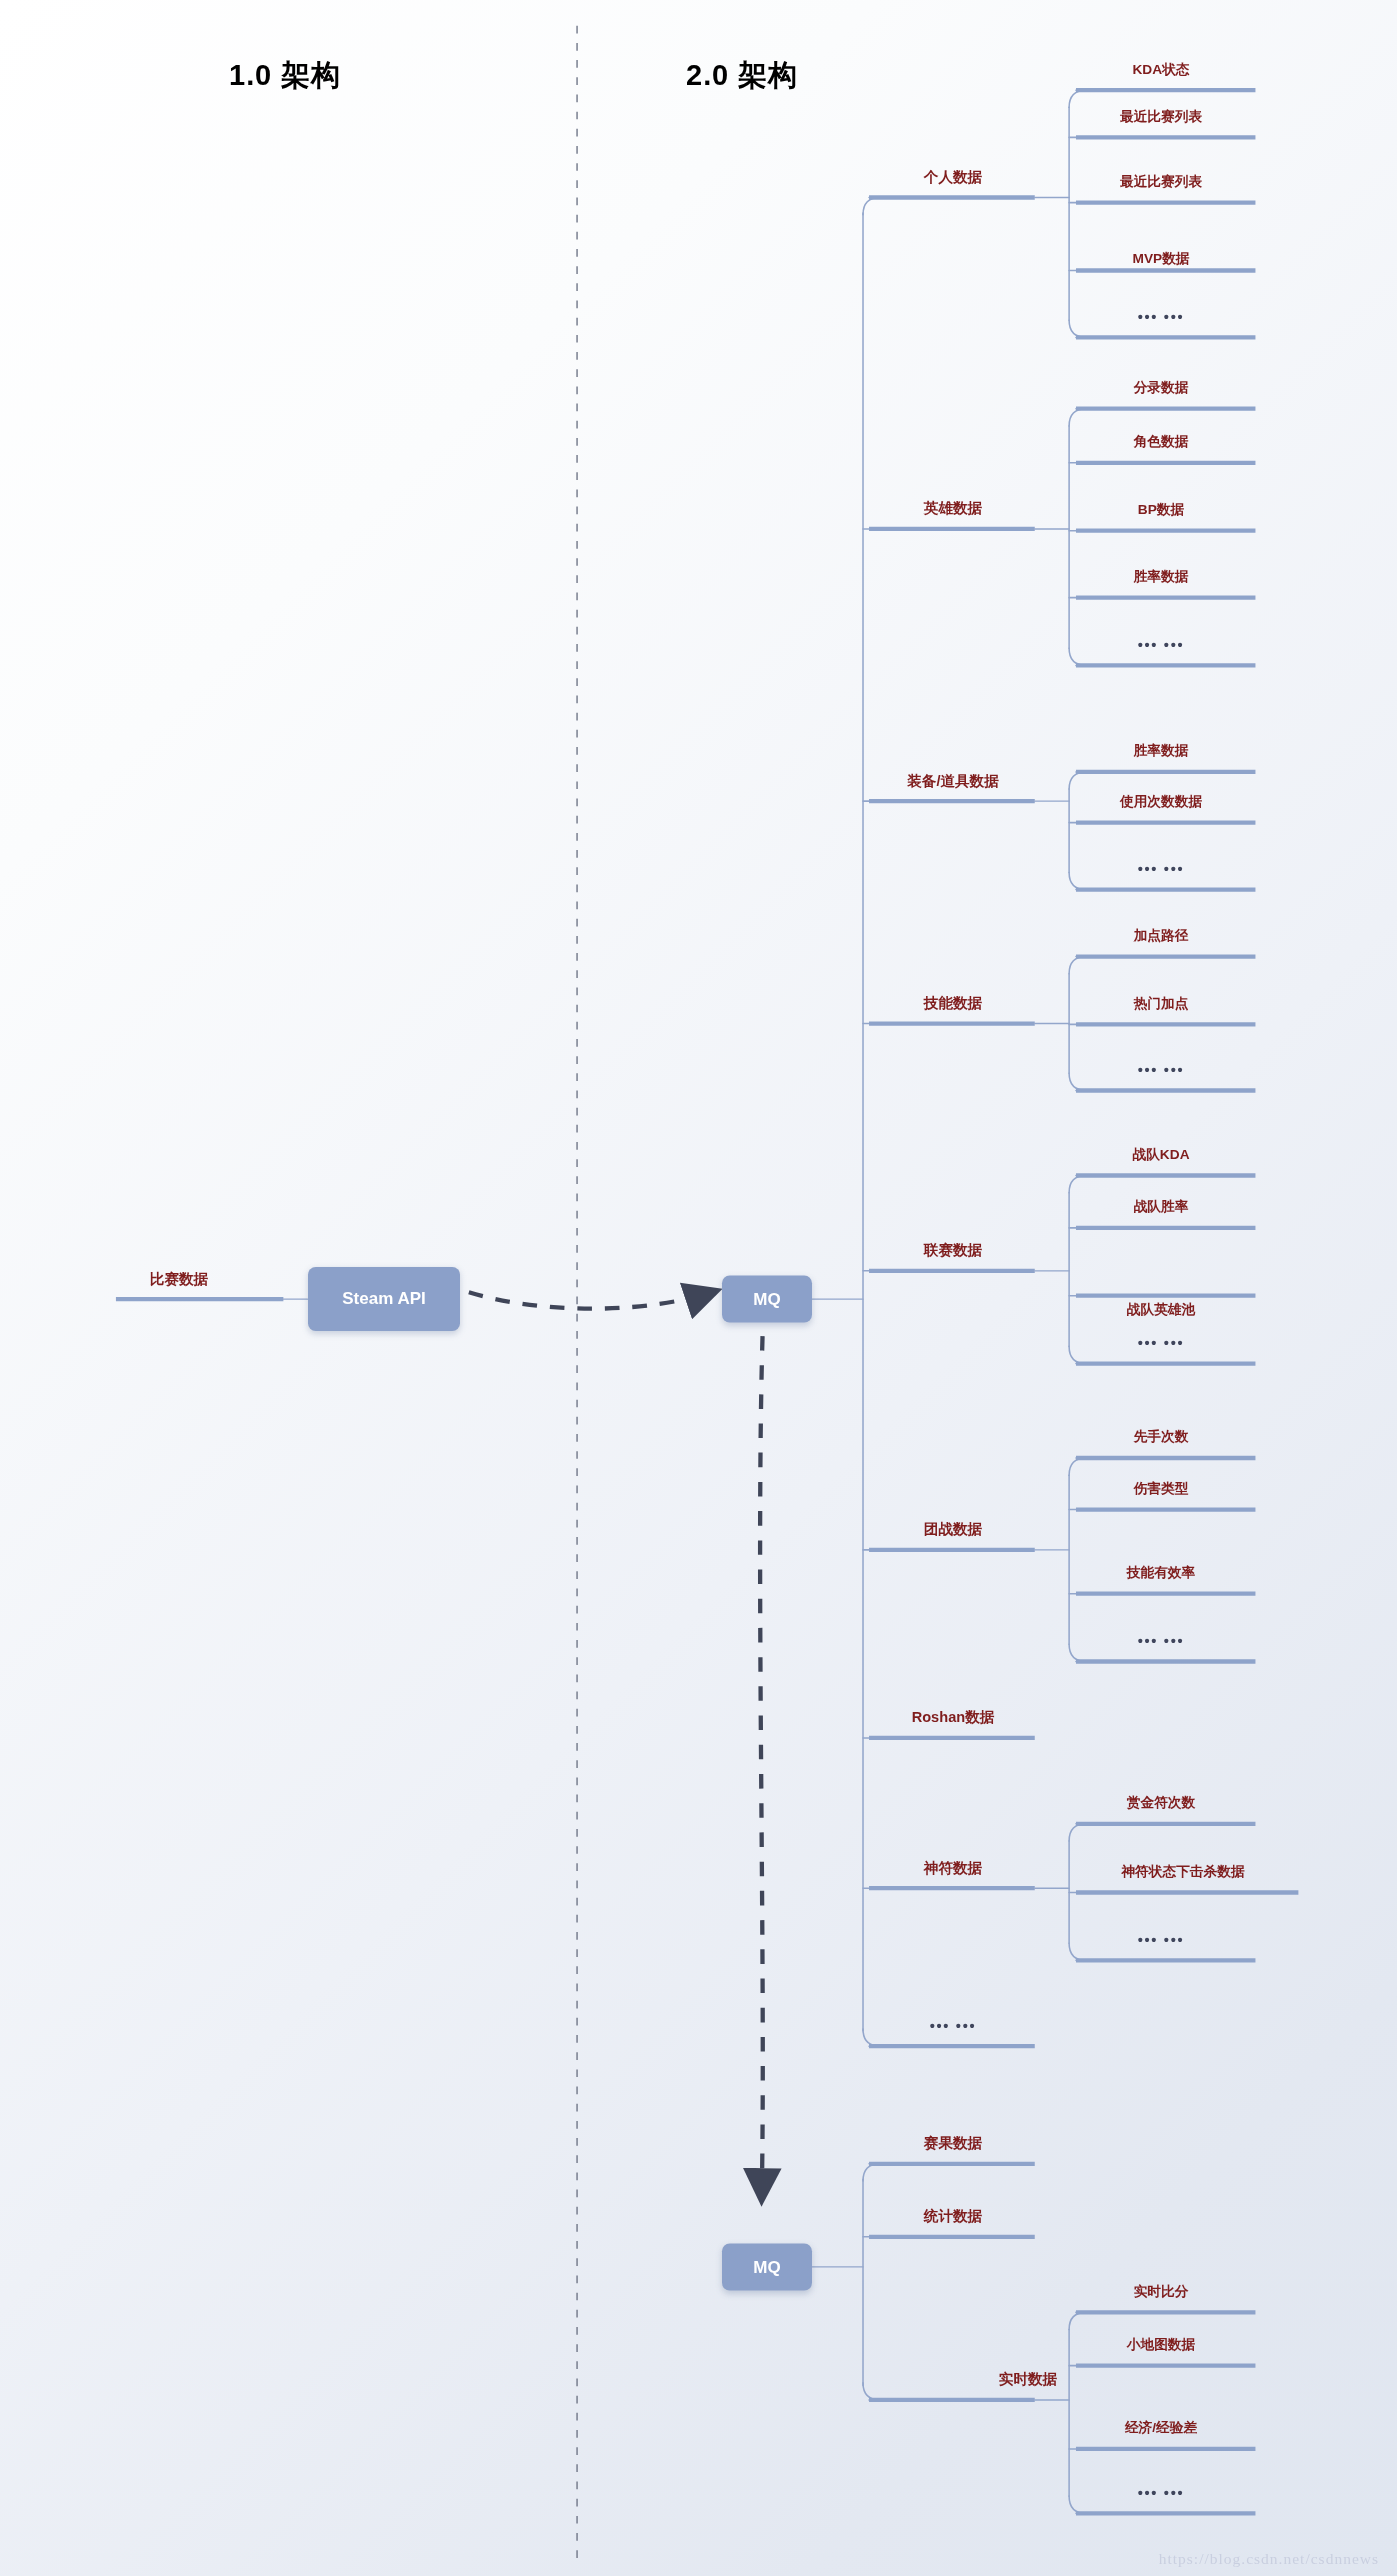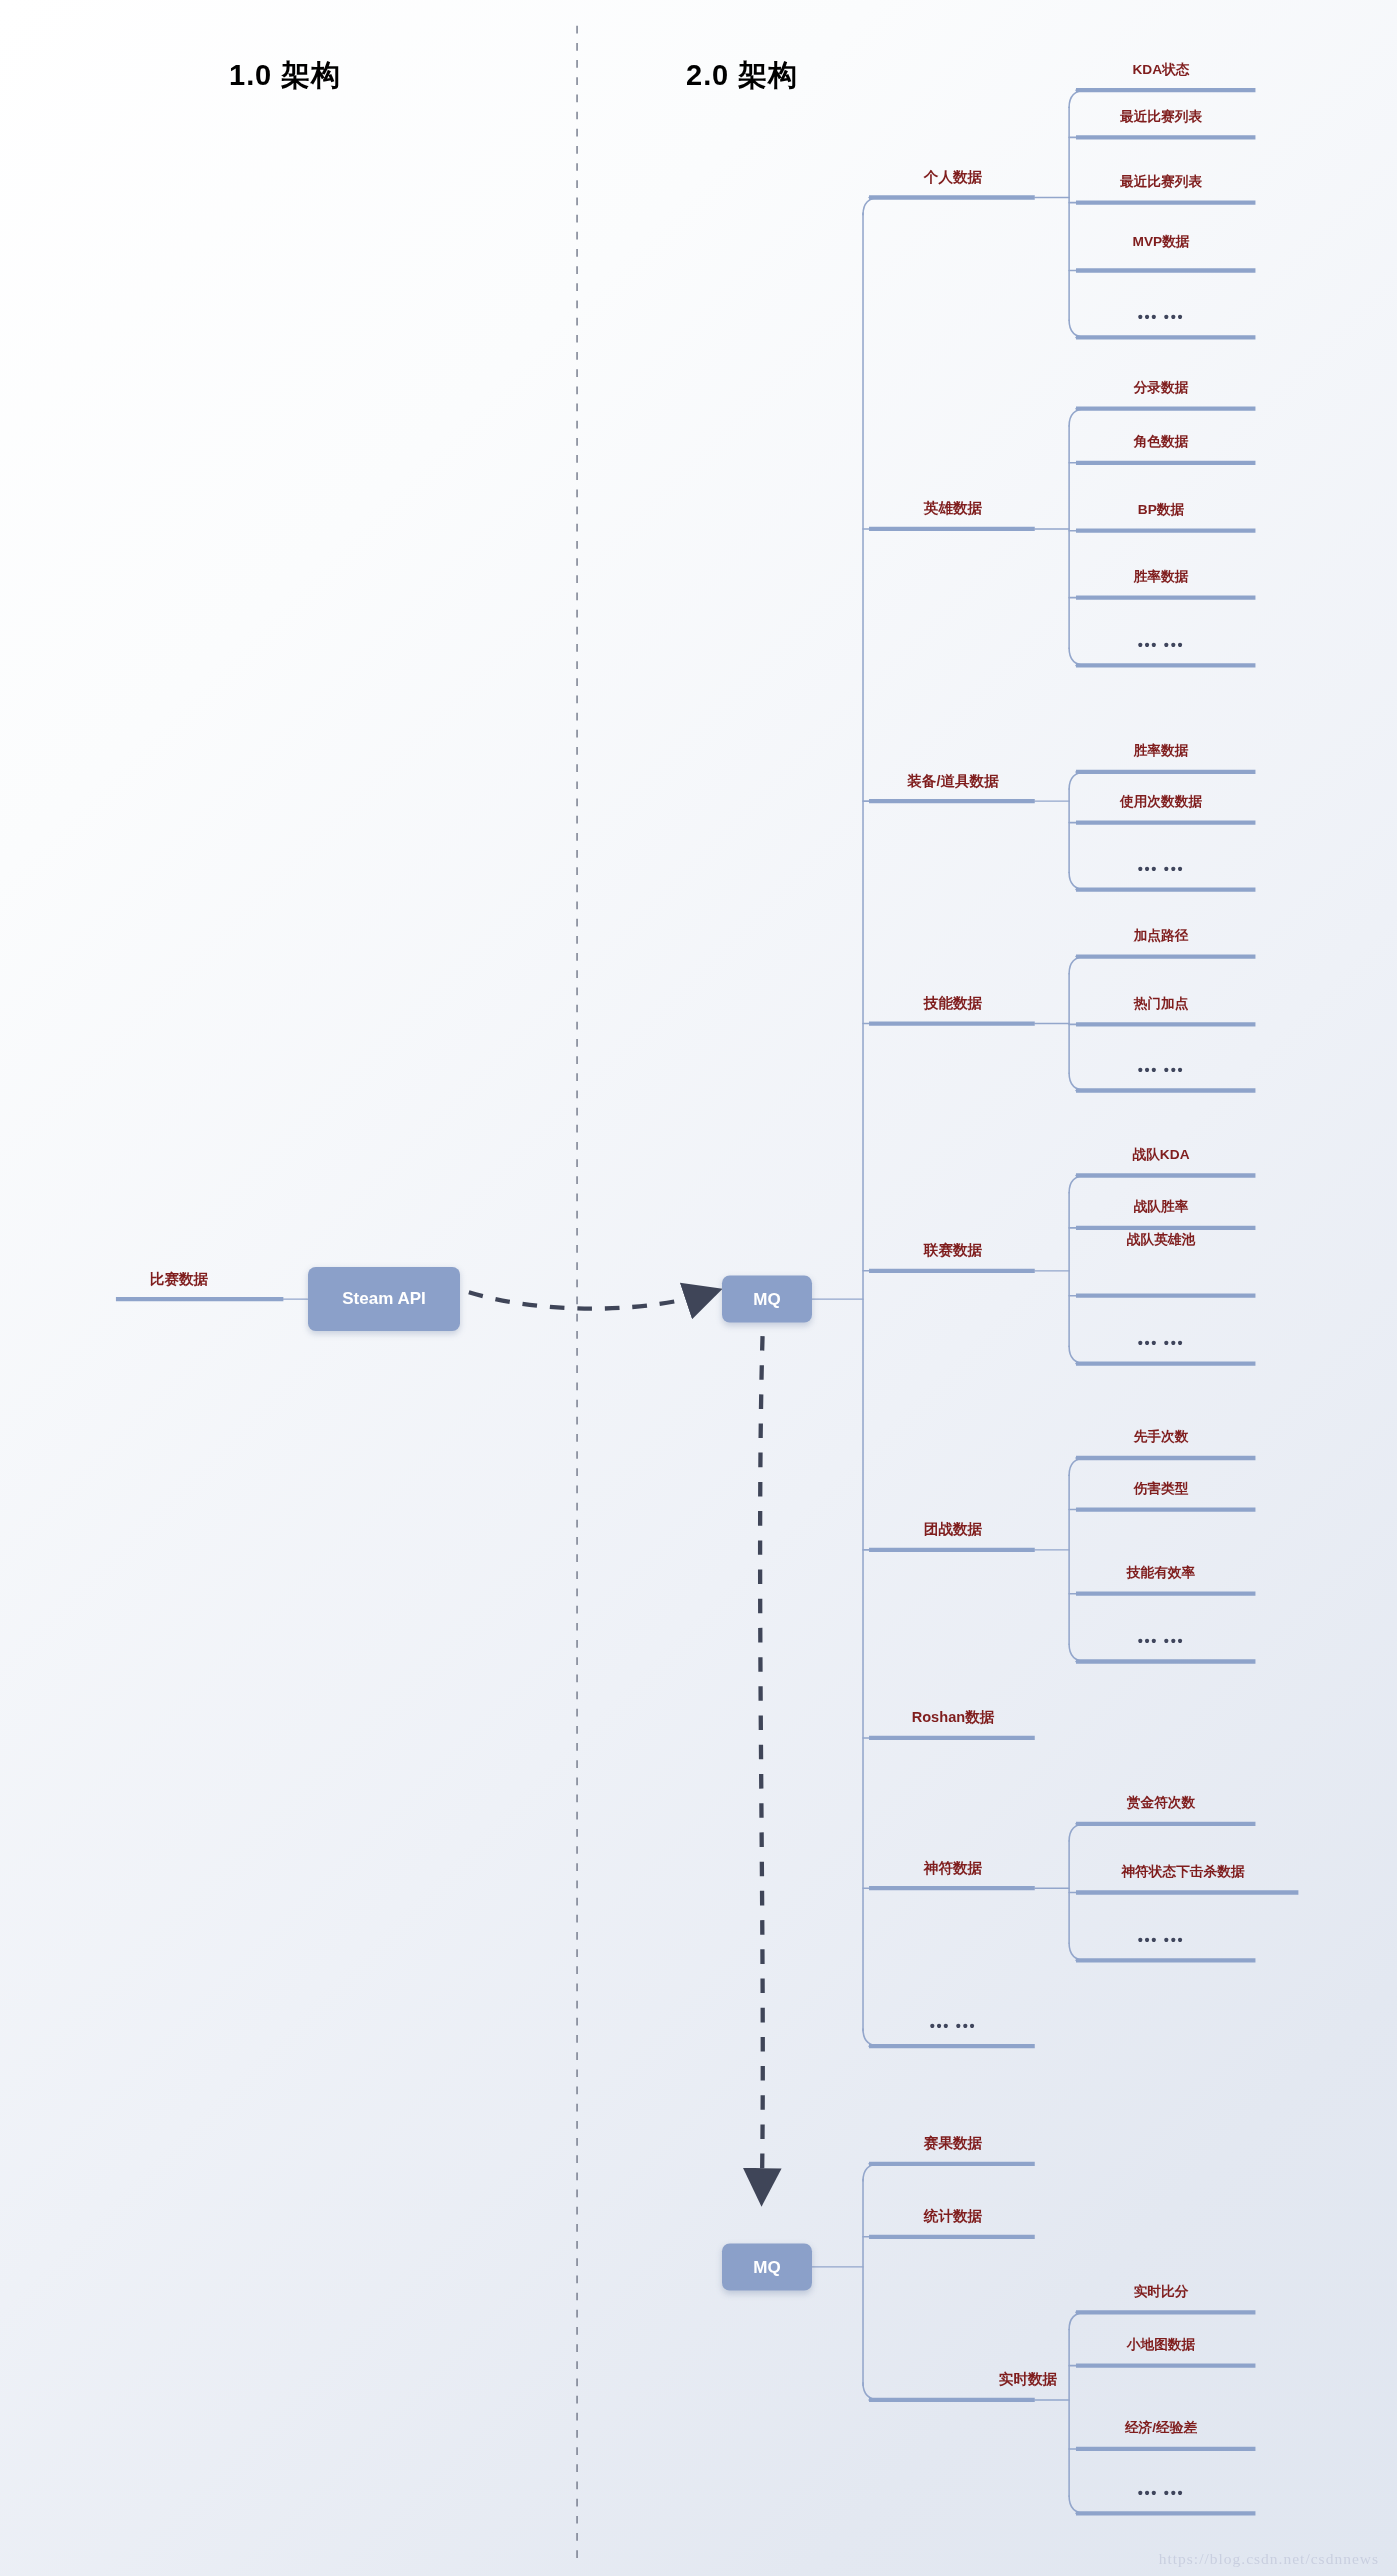--- a/index.html
+++ b/index.html
@@ -169,40 +169,40 @@
 
   <div class="boxnode" style="left:384px;top:1299px;width:152px;height:64px;">Steam API</div>
   <div class="boxnode" style="left:767px;top:1299px;width:90px;height:47px;">MQ</div>
   <div class="boxnode" style="left:767px;top:2267px;width:90px;height:47px;">MQ</div>
 
   <div id="labels">
       <div class="nodelbl lvl1" style="left: 953px; top: 177px;">个人数据</div>
       <div class="nodelbl lvl2" style="left: 1161px; top: 70px;">KDA状态</div>
       <div class="nodelbl lvl2" style="left: 1161px; top: 117px;">最近比赛列表</div>
       <div class="nodelbl lvl2" style="left: 1161px; top: 182px;">最近比赛列表</div>
-      <div class="nodelbl lvl2" style="left: 1161px; top: 242px; text-align: right;">MVP数据</div>
+      <div class="nodelbl lvl2" style="left: 1161px; top: 259px; text-align: right;">MVP数据</div>
       <div class="nodelbl lvl2 dots" style="left: 1161px; top: 317px;">••• •••</div>
       <div class="nodelbl lvl1" style="left: 953px; top: 508px;">英雄数据</div>
       <div class="nodelbl lvl2" style="left: 1161px; top: 388px;">分录数据</div>
       <div class="nodelbl lvl2" style="left: 1161px; top: 442px;">角色数据</div>
       <div class="nodelbl lvl2" style="left: 1161px; top: 510px;">BP数据</div>
       <div class="nodelbl lvl2" style="left: 1161px; top: 577px;">胜率数据</div>
       <div class="nodelbl lvl2 dots" style="left: 1161px; top: 645px;">••• •••</div>
       <div class="nodelbl lvl1" style="left: 953px; top: 781px;">装备/道具数据</div>
       <div class="nodelbl lvl2" style="left: 1161px; top: 751px;">胜率数据</div>
       <div class="nodelbl lvl2" style="left: 1161px; top: 802px;">使用次数数据</div>
       <div class="nodelbl lvl2 dots" style="left: 1161px; top: 869px;">••• •••</div>
       <div class="nodelbl lvl1" style="left: 953px; top: 1003px;">技能数据</div>
       <div class="nodelbl lvl2" style="left: 1161px; top: 936px;">加点路径</div>
       <div class="nodelbl lvl2" style="left: 1161px; top: 1004px;">热门加点</div>
       <div class="nodelbl lvl2 dots" style="left: 1161px; top: 1070px;">••• •••</div>
       <div class="nodelbl lvl1" style="left: 953px; top: 1250px;">联赛数据</div>
       <div class="nodelbl lvl2" style="left: 1161px; top: 1155px;">战队KDA</div>
       <div class="nodelbl lvl2" style="left: 1161px; top: 1207px;">战队胜率</div>
-      <div class="nodelbl lvl2" style="left: 1161px; top: 1240px;">战队英雄池</div>
+      <div class="nodelbl lvl2" style="left: 1161px; top: 1310px;">战队英雄池</div>
       <div class="nodelbl lvl2 dots" style="left: 1161px; top: 1343px;">••• •••</div>
       <div class="nodelbl lvl1" style="left: 953px; top: 1529px;">团战数据</div>
       <div class="nodelbl lvl2" style="left: 1161px; top: 1437px;">先手次数</div>
       <div class="nodelbl lvl2" style="left: 1161px; top: 1489px;">伤害类型</div>
       <div class="nodelbl lvl2" style="left: 1161px; top: 1573px;">技能有效率</div>
       <div class="nodelbl lvl2 dots" style="left: 1161px; top: 1641px;">••• •••</div>
       <div class="nodelbl lvl1" style="left: 953px; top: 1717px;">Roshan数据</div>
       <div class="nodelbl lvl1" style="left: 953px; top: 1868px;">神符数据</div>
       <div class="nodelbl lvl2" style="left: 1161px; top: 1803px;">赏金符次数</div>
       <div class="nodelbl lvl2" style="left: 1183px; top: 1872px;">神符状态下击杀数据</div>

